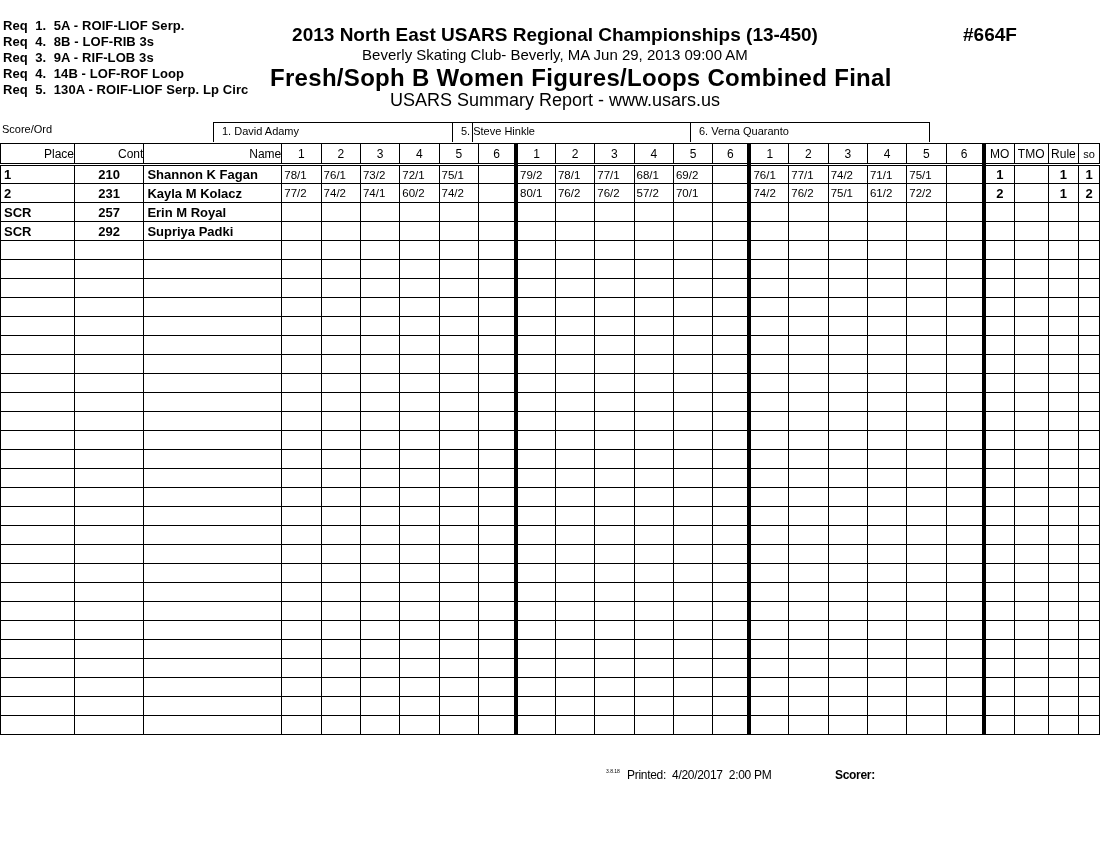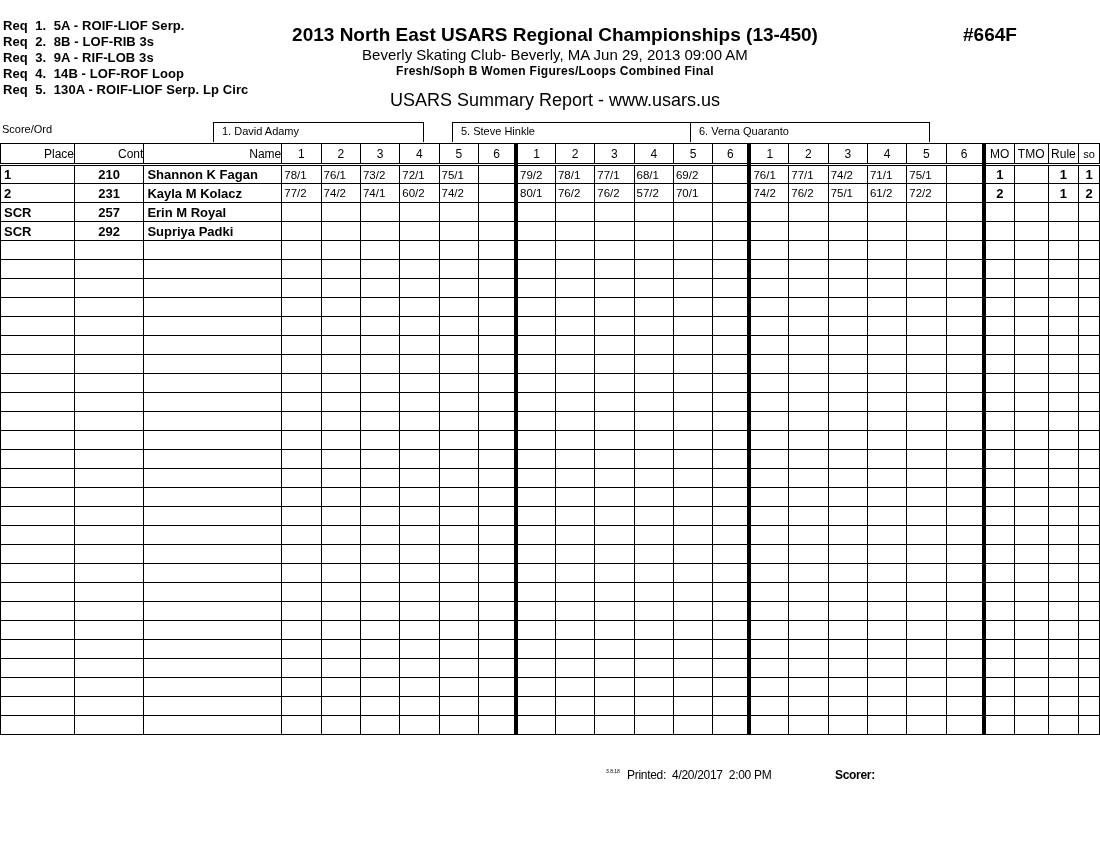--- a/index.html
+++ b/index.html
@@ -2,54 +2,54 @@
 <html><head>
 <meta charset="utf-8">
 <style>
   html, body { margin:0; padding:0; background:#ffffff; }
   body { width:1100px; height:850px; position:relative; overflow:hidden; font-family:"Liberation Sans", sans-serif; color:#000; }
   .abs { position:absolute; }
   .req { left:3px; font-size:13px; font-weight:bold; line-height:16px; white-space:pre; letter-spacing:0.1px; }
   .center { left:270px; width:570px; text-align:center; white-space:nowrap; }
   .t1 { top:24px; font-size:19px; font-weight:bold; }
   .t2 { top:46px; font-size:15px; }
-  .t3 { top:64px; font-size:12px; font-weight:bold; letter-spacing:0.3px; }
+  .t3 { top:64px; font-size:24px; font-weight:bold; letter-spacing:0.3px; }
   .t4 { top:90px; font-size:18px; }
   .evnum { left:963px; top:24px; font-size:19px; font-weight:bold; }
   .small { font-size:11px;text-align:center; }
   .scoreord { left:2px; top:123px; }
   .judgebox { top:122px; height:20px; border:1px solid #000; border-bottom:none; box-sizing:border-box; font-size:11px; padding:2px 0 0 8px; }
   table.grid { position:absolute; left:0; top:143px; border-collapse:collapse; table-layout:fixed; }
   table.grid td, table.grid th { border:1px solid #000; height:19px; padding:0 0 0 3px; font-size:12px; overflow:hidden; white-space:nowrap; box-sizing:border-box; }
   table.grid thead th { font-weight:normal; height:21px; border-bottom:3px double #000;padding-left:43px; }
   table.grid th.num, table.grid td.num { text-align:center; padding:0; }
   table.grid td.bold { font-weight:bold; font-size:13px; }
   table.grid td.score { font-size:11.5px; padding-left:2px; }
   .thickL { border-left:4px solid #000 !important; }
   .footer-ver { left:606px; top:768px; font-size:5px; }
   .footer { left:627px; top:768px; font-size:12px; font-weight:normal; white-space:pre; letter-spacing:-0.3px; }
   .scorer { left:835px; top:768px; font-size:12px; font-weight:bold; letter-spacing:-0.3px; }
 </style>
 </head>
 <body>
 
 <div class="abs req" style="top:18px">Req  1.  5A - ROIF-LIOF Serp.</div>
-<div class="abs req" style="top:34px">Req  2.  8B - LOF-RIB 3s</div>
+<div class="abs req" style="top:34px">Req  4.  8B - LOF-RIB 3s</div>
 <div class="abs req" style="top:50px">Req  3.  9A - RIF-LOB 3s</div>
 <div class="abs req" style="top:66px">Req  4.  14B - LOF-ROF Loop</div>
 <div class="abs req" style="top:82px">Req  5.  130A - ROIF-LIOF Serp. Lp Circ</div>
 
 <div class="abs center t1">2013 North East USARS Regional Championships (13-450)</div>
 <div class="abs center t2">Beverly Skating Club- Beverly, MA  Jun 29, 2013  09:00 AM</div>
 <div class="abs center t3">Fresh/Soph B Women Figures/Loops Combined Final</div>
 <div class="abs center t4">USARS Summary Report - www.usars.us</div>
 <div class="abs evnum">#664F</div>
 
 <div class="abs small scoreord">Score/Ord</div>
-<div class="abs judgebox" style="left:213px;width:211px">1.  David Adamy</div>
+<div class="abs judgebox" style="left:213px;width:260px">1.  David Adamy</div>
 <div class="abs judgebox" style="left:452px;width:239px">5.  Steve Hinkle</div>
 <div class="abs judgebox" style="left:690px;width:240px">6.  Verna Quaranto</div>
 
 <table class="grid">
   <colgroup>
     <col style="width:37px">
       <col style="width:37px">
       <col style="width:139px">
     <col style="width:40px">
       <col style="width:40px">

